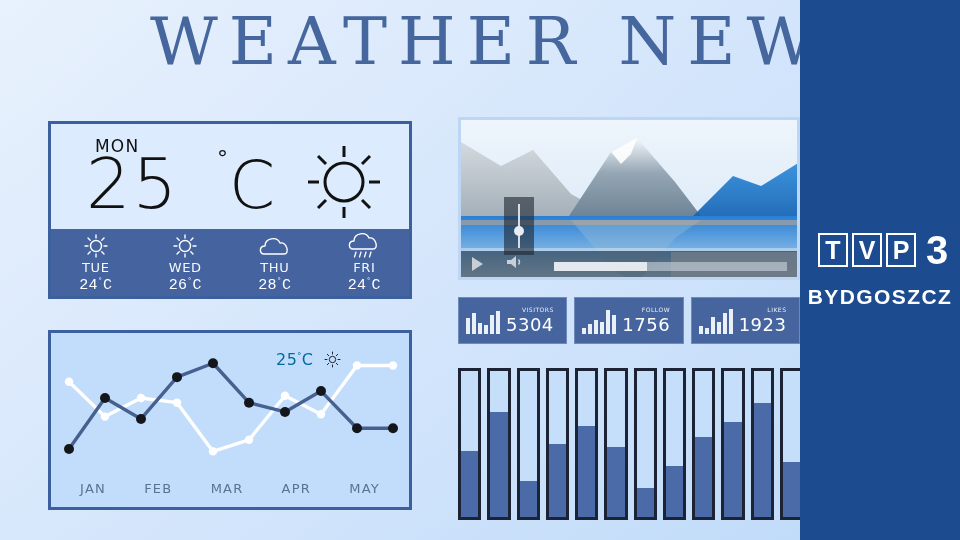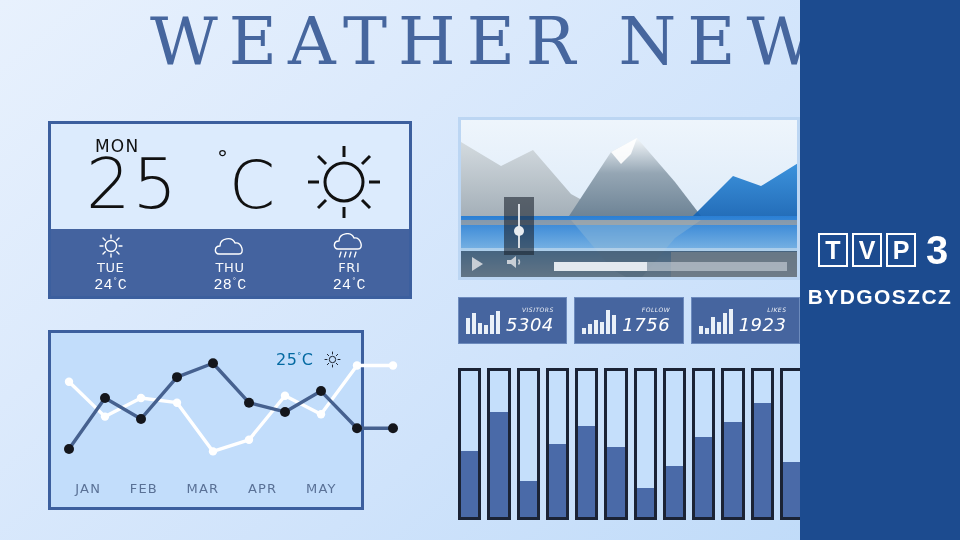--- a/index.html
+++ b/index.html
@@ -56,21 +56,21 @@
     font-family:"DejaVu Sans", sans-serif;
   }
   .wd .tp {
     font-size:15px; margin-top:1px; letter-spacing:.3px;
     font-family:Liberation Mono, monospace;
   }
   .wd .tp sup { font-size:8px; vertical-align:super; }
 
   
   .ccard {
-    position:absolute; left:48px; top:330px; width:316px; height:180px;
+    position:absolute; left:48px; top:330px; width:364px; height:180px;
     border:3px solid #3c5f9e; background:#c2ddfb;
   }
   .ccard svg { display:block; }
   .cmonths {
     position:absolute; left:0; bottom:11px; width:100%;
     display:flex; justify-content:space-around; padding:0 10px;
   }
   .cmonths span {
     font-size:13px; color:#5a7196; letter-spacing:1.2px;
     font-family:"DejaVu Sans", sans-serif;
@@ -111,21 +111,21 @@
   .vprog {
     position:absolute; left:93px; bottom:6px; right:10px; height:9px;
     background:rgba(215,222,230,.55);
   }
   .vprogfill { height:100%; width:40%; background:#e3e9ef; }
 
   
   .stats { position:absolute; left:458px; top:297px; width:342px; display:flex; gap:7px; }
   .stat {
     flex:1; height:47px; background:#46659f; border:1px solid #6d8bbd;
-    display:flex; align-items:center; padding:0 7px; gap:6px;font-style:italic;
+    display:flex; align-items:center; padding:0 7px; gap:6px;
   }
   .stat .mini { display:flex; align-items:flex-end; gap:2px; height:26px; }
   .stat .mini i { display:block; width:4px; background:#e9f0f8; }
   .stat .txt { color:#fff; line-height:1; }
   .stat .lb {
     font-size:6px; letter-spacing:.5px; text-align:right; opacity:.9;
     font-family:"DejaVu Sans", sans-serif;
   }
   .stat .vl {
     font-size:18px; margin-top:3px; letter-spacing:.5px;
@@ -206,20 +206,39 @@
               <line x1="18.8" y1="18.8" x2="21" y2="21"></line>
             <line x1="21" y1="5" x2="18.8" y2="7.2"></line>
               <line x1="7.2" y1="18.8" x2="5" y2="21"></line>
           </g>
         </svg>
       </div>
       <div class="nm">TUE</div>
       <div class="tp"><span>24</span><sup>°</sup><span>C</span></div>
     </div>
 
+    <div class="wd">
+      <div class="ic">
+        <svg width="26" height="26" viewBox="0 0 26 26">
+          <circle cx="13" cy="13" r="5.5" fill="none" stroke="#fff" stroke-width="1.4"></circle>
+          <g stroke="#fff" stroke-width="1.4" stroke-linecap="round">
+            <line x1="13" y1="2" x2="13" y2="5"></line>
+              <line x1="13" y1="21" x2="13" y2="24"></line>
+            <line x1="2" y1="13" x2="5" y2="13"></line>
+              <line x1="21" y1="13" x2="24" y2="13"></line>
+            <line x1="5" y1="5" x2="7.2" y2="7.2"></line>
+              <line x1="18.8" y1="18.8" x2="21" y2="21"></line>
+            <line x1="21" y1="5" x2="18.8" y2="7.2"></line>
+              <line x1="7.2" y1="18.8" x2="5" y2="21"></line>
+          </g>
+        </svg>
+      </div>
+      <div class="nm">WED</div>
+      <div class="tp"><span>26</span><sup>°</sup><span>C</span></div>
+    </div>
 
     <div class="wd">
       <div class="ic">
         <svg width="34" height="26" viewBox="0 0 34 26">
           <path d="M6 21 C1 21 1 13 7 13 C7 5 19 3 22 10 C29 9 32 21 26 21 Z" fill="none" stroke="#fff" stroke-width="1.4" stroke-linejoin="round"></path>
         </svg>
       </div>
       <div class="nm">THU</div>
       <div class="tp"><span>28</span><sup>°</sup><span>C</span></div>
     </div>

